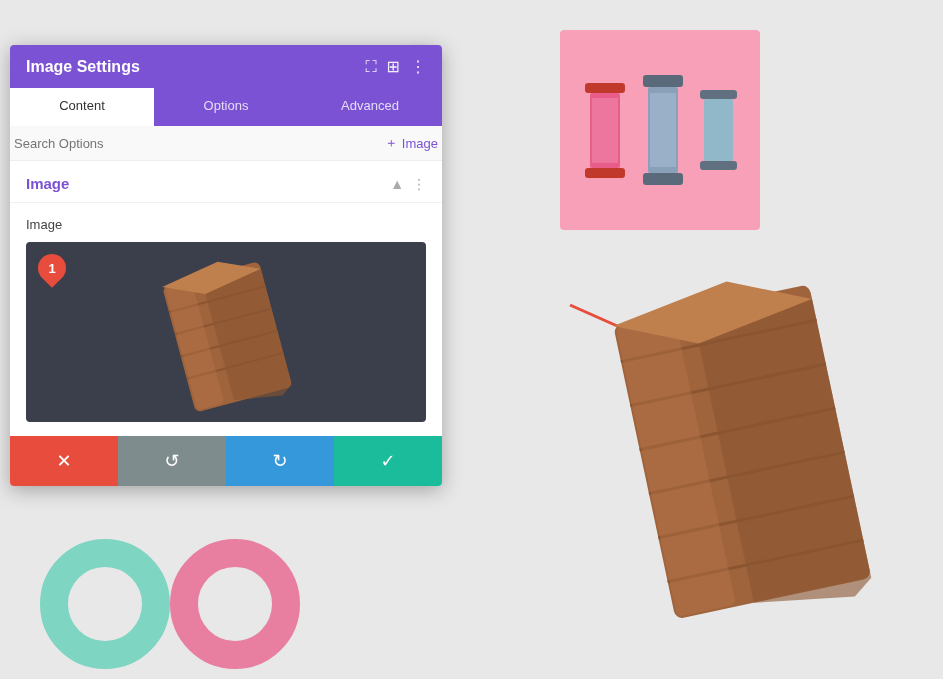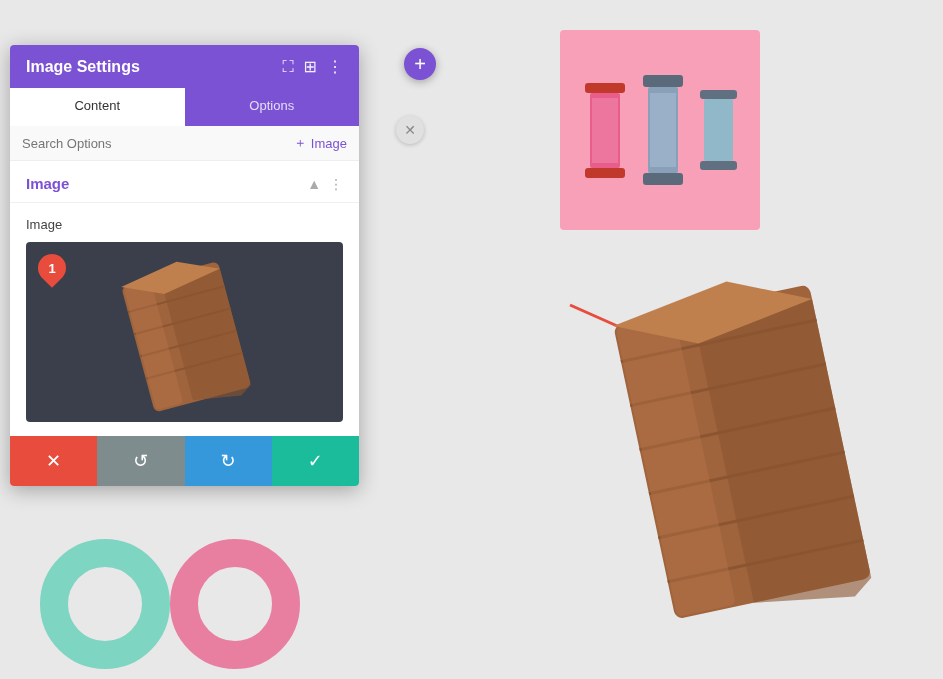--- a/index.html
+++ b/index.html
@@ -58,21 +58,21 @@
       left: 0;
       width: 380px;
       height: 160px;
     }
 
     
     .panel {
       position: absolute;
       top: 45px;
       left: 10px;
-      width: 349px;
+      width: 432px;
       background: #fff;
       border-radius: 4px;
       box-shadow: 0 4px 20px rgba(0,0,0,0.3);
       overflow: hidden;
     }
 
     
     .panel-header {
       background: #7b52d3;
       color: white;
@@ -157,21 +157,21 @@
       background: white;
       color: #333;
       font-weight: 500;
       border-bottom: 3px solid white;
     }
 
     
     .search-bar {
       display: flex;
       align-items: center;
-      padding: 8px 12px;
+      padding: 8px 4px;
       border-bottom: 1px solid #eee;
       background: #f9f9f9;
     }
 
     .search-input {
       flex: 1;
       border: none;
       background: transparent;
       font-size: 13px;
       color: #999;
@@ -403,20 +403,21 @@
     <div class="panel-header-icons">
       <span class="header-icon">⛶</span>
       <span class="header-icon">⊞</span>
       <span class="header-icon">⋮</span>
     </div>
   </div>
 
   <div class="panel-tabs">
     <div class="tab active">Content</div>
     <div class="tab">Options</div>
+    <div class="tab">Advanced</div>
   </div>
 
   <div class="search-bar">
     <input type="text" class="search-input" placeholder="Search Options" style="">
     <div class="filter-btn">
       <span>＋</span>
       <span>Image</span>
     </div>
   </div>
 

